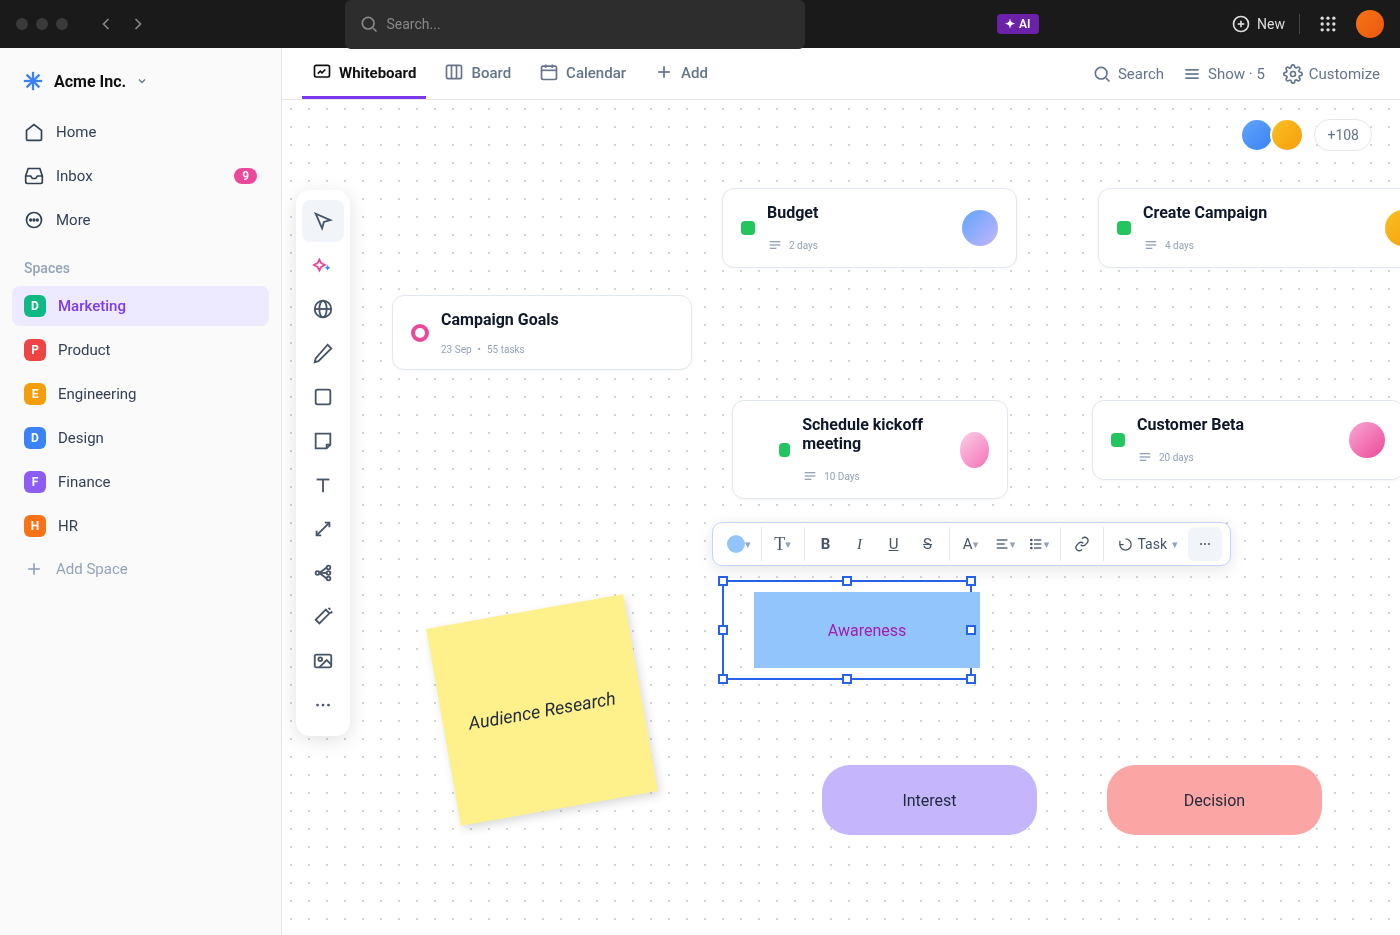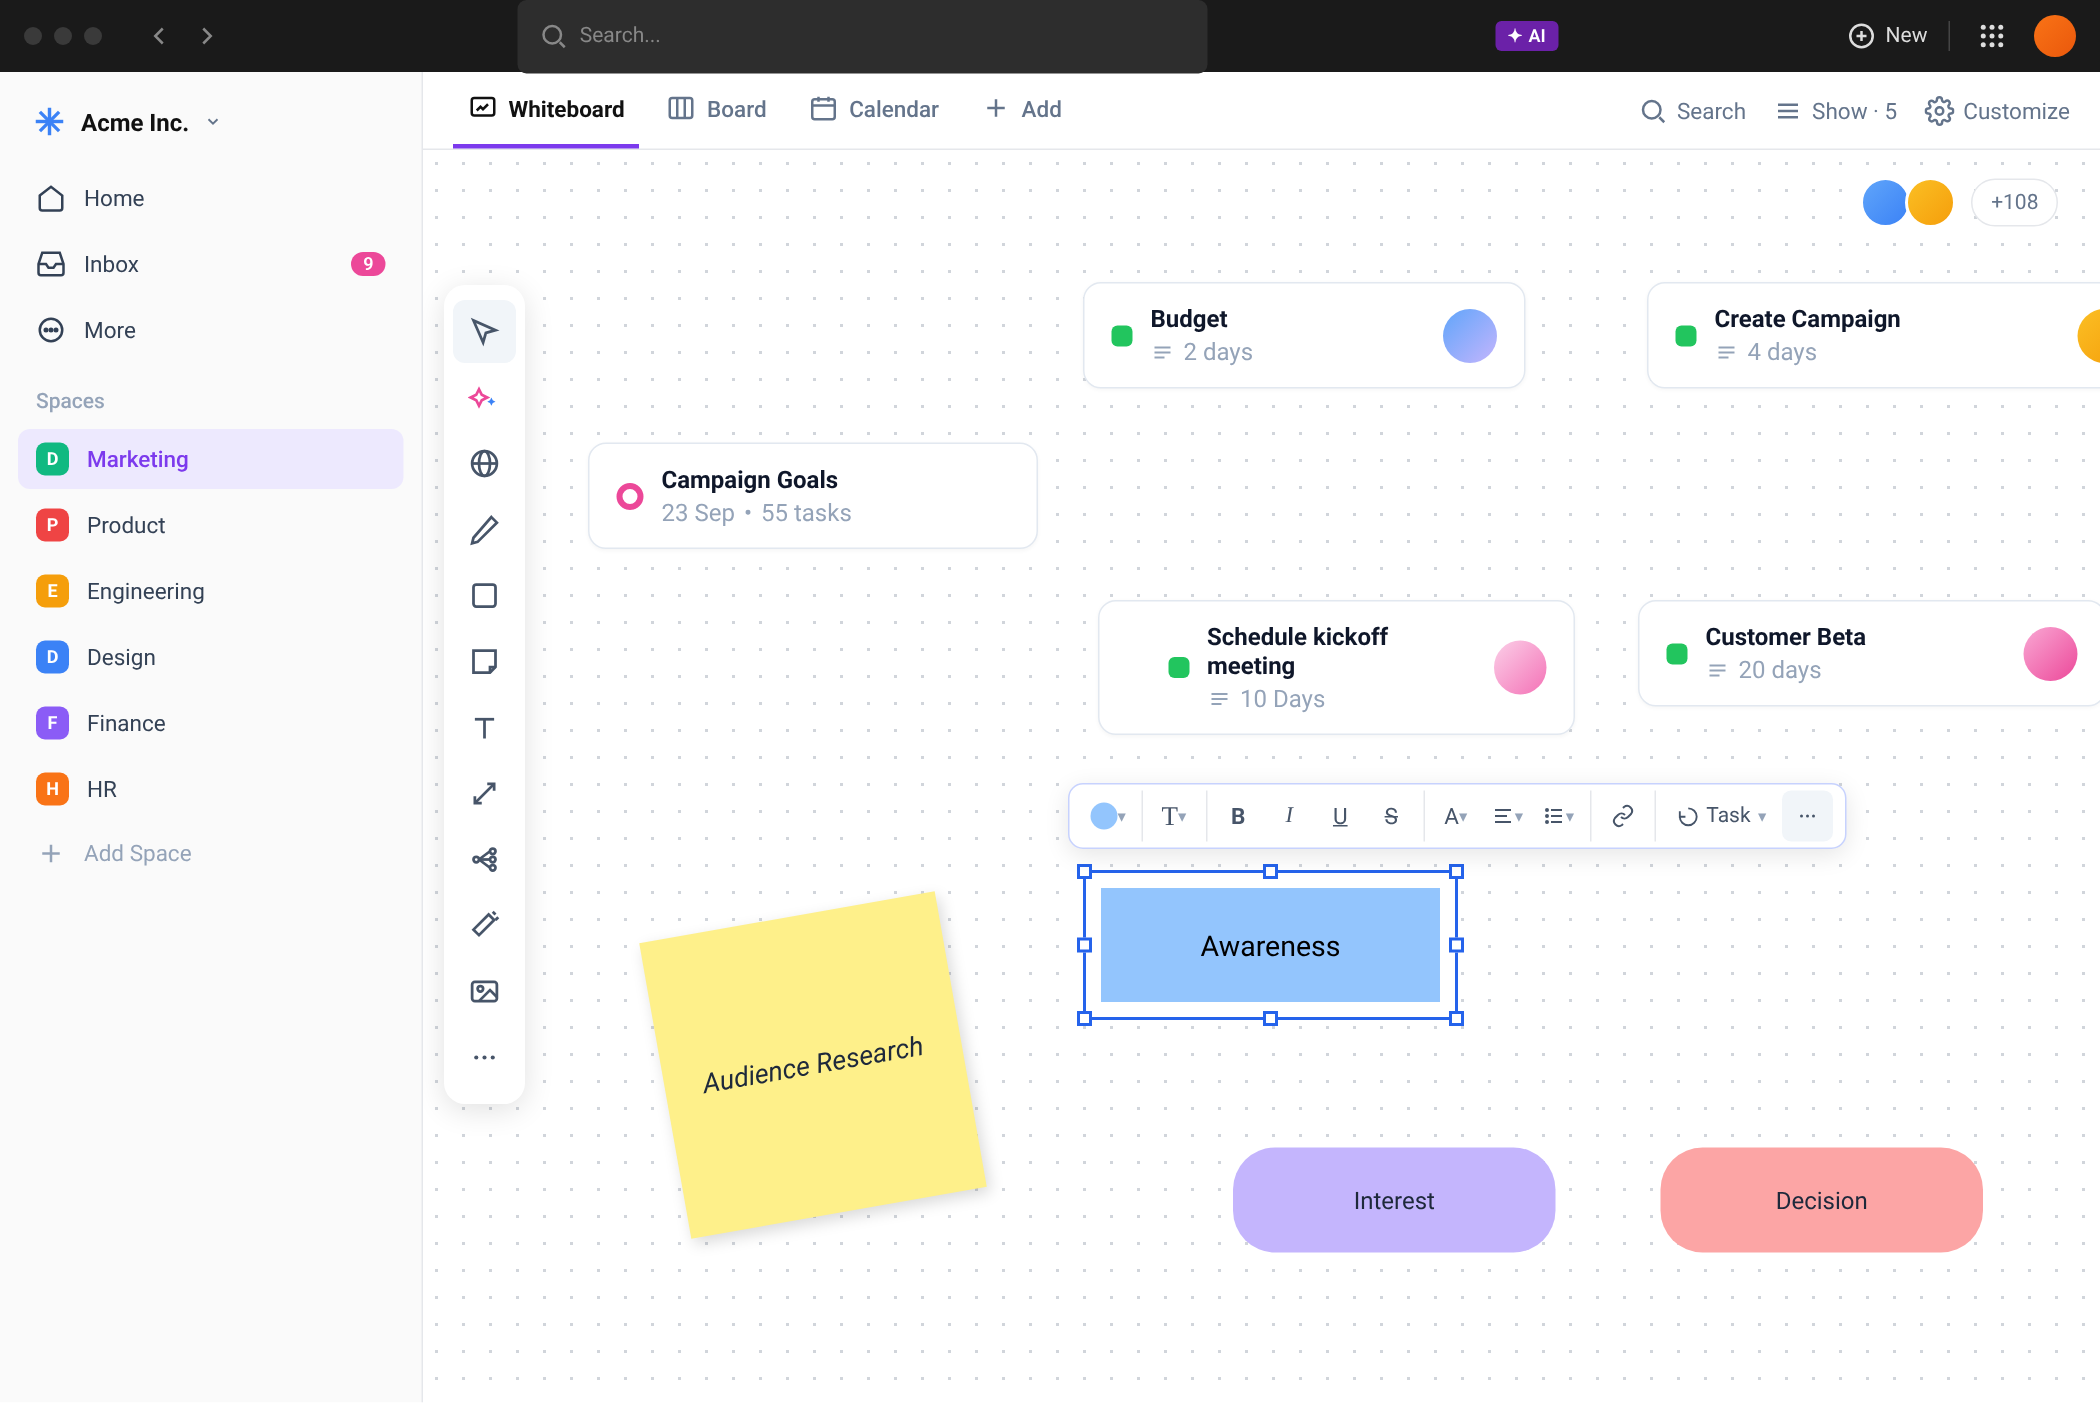--- a/index.html
+++ b/index.html
@@ -52,21 +52,21 @@
 
 .collab-bar { position: absolute; top: 18px; right: 28px; display: flex; align-items: center; gap: 6px; z-index: 5; }
 .collab-av { width: 34px; height: 34px; border-radius: 50%; border: 2px solid #fff; margin-left: -10px; }
 .collab-av.a1 { background: linear-gradient(135deg,#60a5fa,#3b82f6); }
 .collab-av.a2 { background: linear-gradient(135deg,#fbbf24,#f59e0b); }
 .collab-more { padding: 7px 12px; background: #fff; border: 1px solid #e5e7eb; border-radius: 16px; font-size: 14px; color: #64748b; margin-left: 4px; }
 
 
 .wb-card { position: absolute; background: #fff; border: 1px solid #e2e8f0; border-radius: 12px; padding: 14px 18px; box-shadow: 0 1px 3px rgba(0,0,0,0.04); display: flex; align-items: center; gap: 12px; }
 .card-title { font-weight: 700; font-size: 16px; color: #0f172a; }
-.card-sub { font-size: 16px; color: #94a3b8; display: flex; align-items: center; gap: 6px; margin-top: 3px; }
+.card-sub { font-size: 10px; color: #94a3b8; display: flex; align-items: center; gap: 6px; margin-top: 15px; }
 .status-dot { width: 14px; height: 14px; border-radius: 4px; }
 .card-av { width: 36px; height: 36px; border-radius: 50%; margin-left: auto; }
 .goal-marker { width: 18px; height: 18px; border: 4px solid #ec4899; border-radius: 50%; }
 
 
 .sticky { position: absolute; width: 200px; height: 200px; background: #fef08a; transform: rotate(-10deg); box-shadow: 2px 4px 10px rgba(0,0,0,0.15); display: flex; align-items: center; justify-content: center; padding: 24px; }
 .sticky span { font-style: italic; font-size: 18px; color: #1e293b; text-align: center; transform: rotate(0deg); }
 
 
 .fmt-toolbar { position: absolute; background: #fff; border: 1px solid #c7d2fe; border-radius: 10px; box-shadow: 0 4px 16px rgba(0,0,0,0.1); display: flex; align-items: center; padding: 4px; z-index: 8; }
@@ -81,21 +81,21 @@
 .sel-wrap { position: absolute; border: 2px solid #2563eb; padding: 10px; }
 .sel-handle { position: absolute; width: 10px; height: 10px; background: #fff; border: 2px solid #2563eb; }
 .sel-handle.tl2 { top: -6px; left: -6px; }
 .sel-handle.tr { top: -6px; right: -6px; }
 .sel-handle.bl { bottom: -6px; left: -6px; }
 .sel-handle.br { bottom: -6px; right: -6px; }
 .sel-handle.tm { top: -6px; left: 50%; margin-left: -5px; }
 .sel-handle.bm { bottom: -6px; left: 50%; margin-left: -5px; }
 .sel-handle.lm { left: -6px; top: 50%; margin-top: -5px; }
 .sel-handle.rm { right: -6px; top: 50%; margin-top: -5px; }
-.shape-box { width: 100%; height: 100%; background: #93c5fd; display: flex; align-items: center; justify-content: center; font-size: 19px; color: #000000; }
+.shape-box { width: 100%; height: 100%; background: #93c5fd; display: flex; align-items: center; justify-content: center; font-size: 16px; color: #a21caf; margin-left: 20px; }
 
 .flow-box { position: absolute; display: flex; align-items: center; justify-content: center; font-size: 16px; color: #1e293b; border-radius: 28px; }
 
 
 .arrows { position: absolute; inset: 0; pointer-events: none; }
 
 .chev { font-size: 11px; color: #94a3b8; }
 .icon-svg { width: 20px; height: 20px; }
 .vicon { width: 22px; height: 22px; }
 </style>
@@ -449,21 +449,21 @@
                 <line x1="4" y1="7" x2="20" y2="7"></line>
                 <line x1="4" y1="12" x2="20" y2="12"></line>
                 <line x1="4" y1="17" x2="14" y2="17"></line>
               </svg>
             <span>4 days</span>
           </div>
         </div>
         <div class="card-av" style="background:linear-gradient(135deg,#fbbf24,#f59e0b)"></div>
       </div>
 
-      <div class="wb-card" style="left:450px; top:300px; width:318px;padding-left:46px;">
+      <div class="wb-card" style="left:450px; top:300px; width:276px;padding-left:46px;">
         <div class="status-dot" style="background:#22c55e"></div>
         <div>
           <div class="card-title">Schedule kickoff meeting</div>
           <div class="card-sub">
             <svg width="16" height="16" viewBox="0 0 24 24" fill="none" stroke="currentColor" stroke-width="2">
                 <line x1="4" y1="7" x2="20" y2="7"></line>
                 <line x1="4" y1="12" x2="20" y2="12"></line>
                 <line x1="4" y1="17" x2="14" y2="17"></line>
               </svg>
             <span>10 Days</span>

